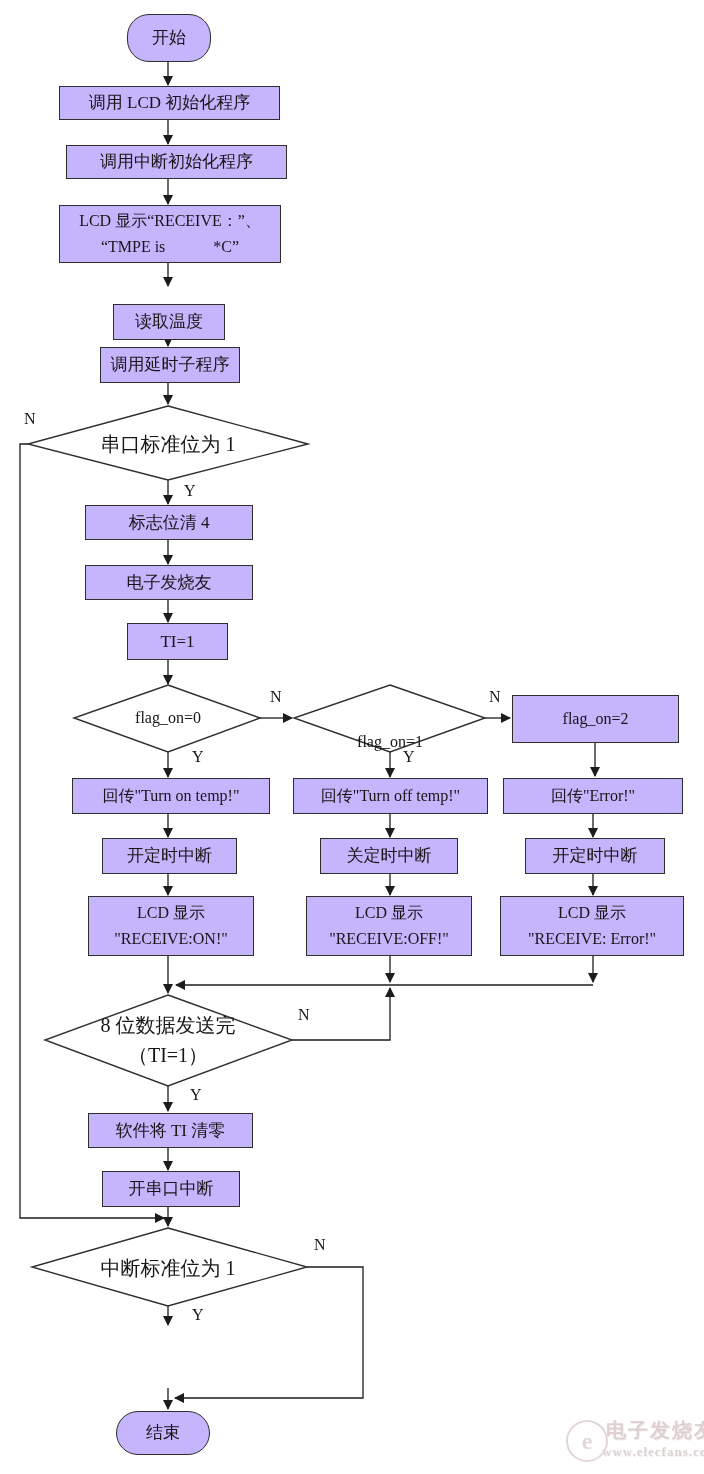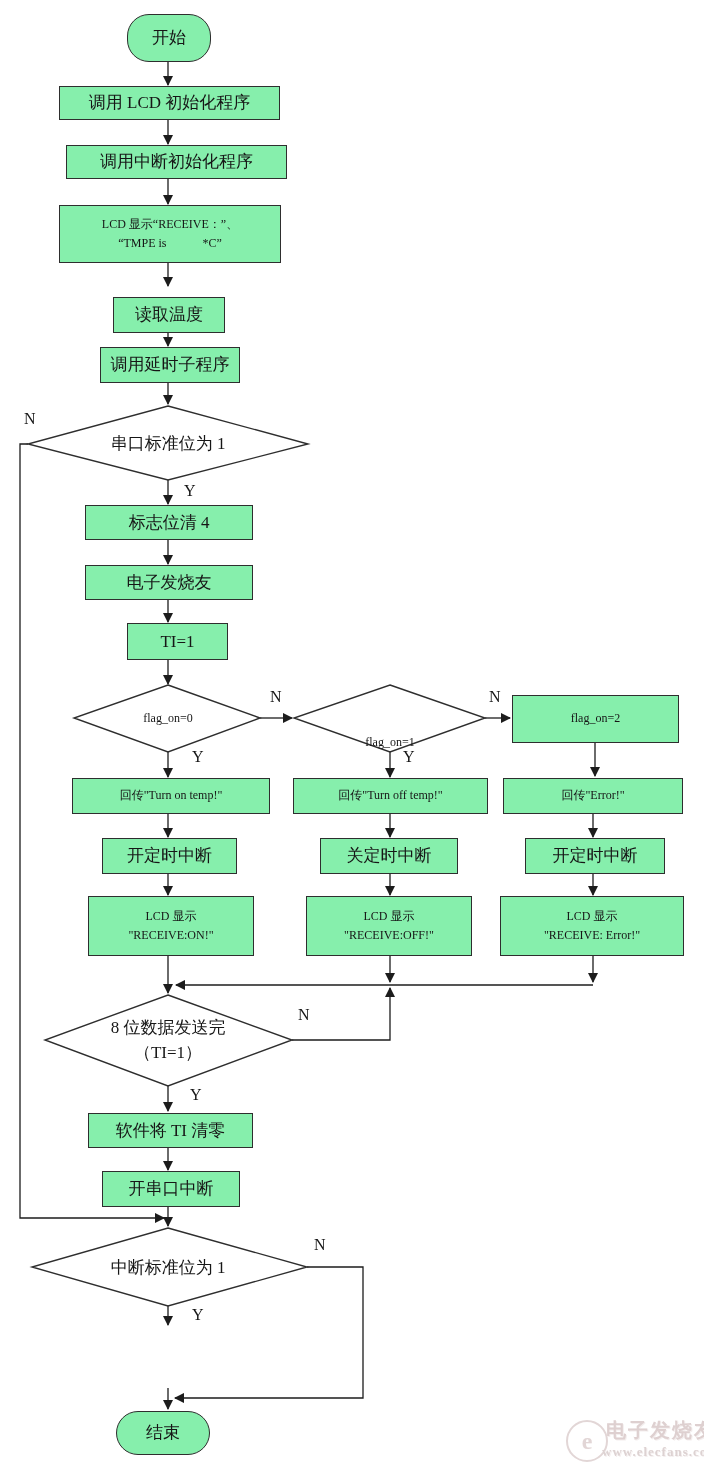--- a/index.html
+++ b/index.html
@@ -1,26 +1,26 @@
 <!DOCTYPE html>
 <html><head>
 <meta charset="utf-8">
 <style>
   html,body{margin:0;padding:0;background:#fff;}
   .stage{position:relative;width:704px;height:1474px;background:#ffffff;overflow:hidden;
          font-family:"Liberation Serif","DejaVu Serif",serif;color:#161616;}
   .wires{position:absolute;left:0;top:0;width:704px;height:1474px;}
-  .node{position:absolute;box-sizing:border-box;border:1.4px solid #2e2e2e;background:#86efac;
+  .node{position:absolute;box-sizing:border-box;border:1.4px solid #2e2e2e;background:#c4b5fd;
         display:flex;align-items:center;justify-content:center;text-align:center;
         font-size:17px;line-height:1.6;white-space:pre-wrap;}
   .terminal{border-radius:22px;}
   .dtext{position:absolute;box-sizing:border-box;display:flex;align-items:center;justify-content:center;
-         text-align:center;font-size:17px;line-height:1.5;white-space:pre-wrap;}
+         text-align:center;font-size:20px;line-height:1.5;white-space:pre-wrap;}
   .yn{position:absolute;font-size:16px;}
-  .small{font-size:12px;text-align:center;}
+  .small{font-size:16px;text-align:center;}
   .wm{position:absolute;left:562px;top:1414px;width:142px;height:58px;}
   .wm-logo{position:absolute;left:4px;top:6px;width:42px;height:42px;border:2px solid #e2d6d6;
            border-radius:50%;box-sizing:border-box;display:flex;align-items:center;justify-content:center;
            color:#e2d6d6;font-size:24px;font-weight:bold;}
   .wm-brand{position:absolute;left:44px;top:3px;font-size:20px;font-weight:bold;letter-spacing:2px;
             color:#ded0d0;text-shadow:1px 1px 0 #f4efef;white-space:nowrap;}
   .wm-url{position:absolute;left:40px;top:30px;font-size:13px;font-weight:bold;letter-spacing:1px;
           color:#ddd2d2;text-shadow:1px 1px 0 #f4efef;white-space:nowrap;}
 </style>
 </head>
@@ -80,21 +80,21 @@
 
   <div class="node terminal" style="left:127px;top:14px;width:84px;height:48px;">开始</div>
 
   <div class="node" style="left:59px;top:86px;width:221px;height:34px;">调用 LCD 初始化程序</div>
 
   <div class="node" style="left:59px;top:145px;width:221px;height:34px;margin-left:7px;">调用中断初始化程序</div>
 
   <div class="node small" style="left:59px;top:205px;width:222px;height:58px;">LCD 显示“RECEIVE：”、
 “TMPE is            *C”</div>
 
-  <div class="node" style="left:113px;top:297px;width:112px;height:36px;">读取温度</div>
+  <div class="node" style="left:113px;top:304px;width:112px;height:36px;">读取温度</div>
 
   <div class="node" style="left:100px;top:347px;width:140px;height:36px;">调用延时子程序</div>
 
   <div class="dtext" style="left:58px;top:430px;width:220px;height:27px;">串口标准位为 1</div>
 
   <div class="node" style="left:85px;top:505px;width:168px;height:35px;">标志位清 4</div>
 
   <div class="node" style="left:85px;top:565px;width:168px;height:35px;">电子发烧友</div>
 
   <div class="node" style="left:127px;top:623px;width:101px;height:37px;">TI=1</div>

